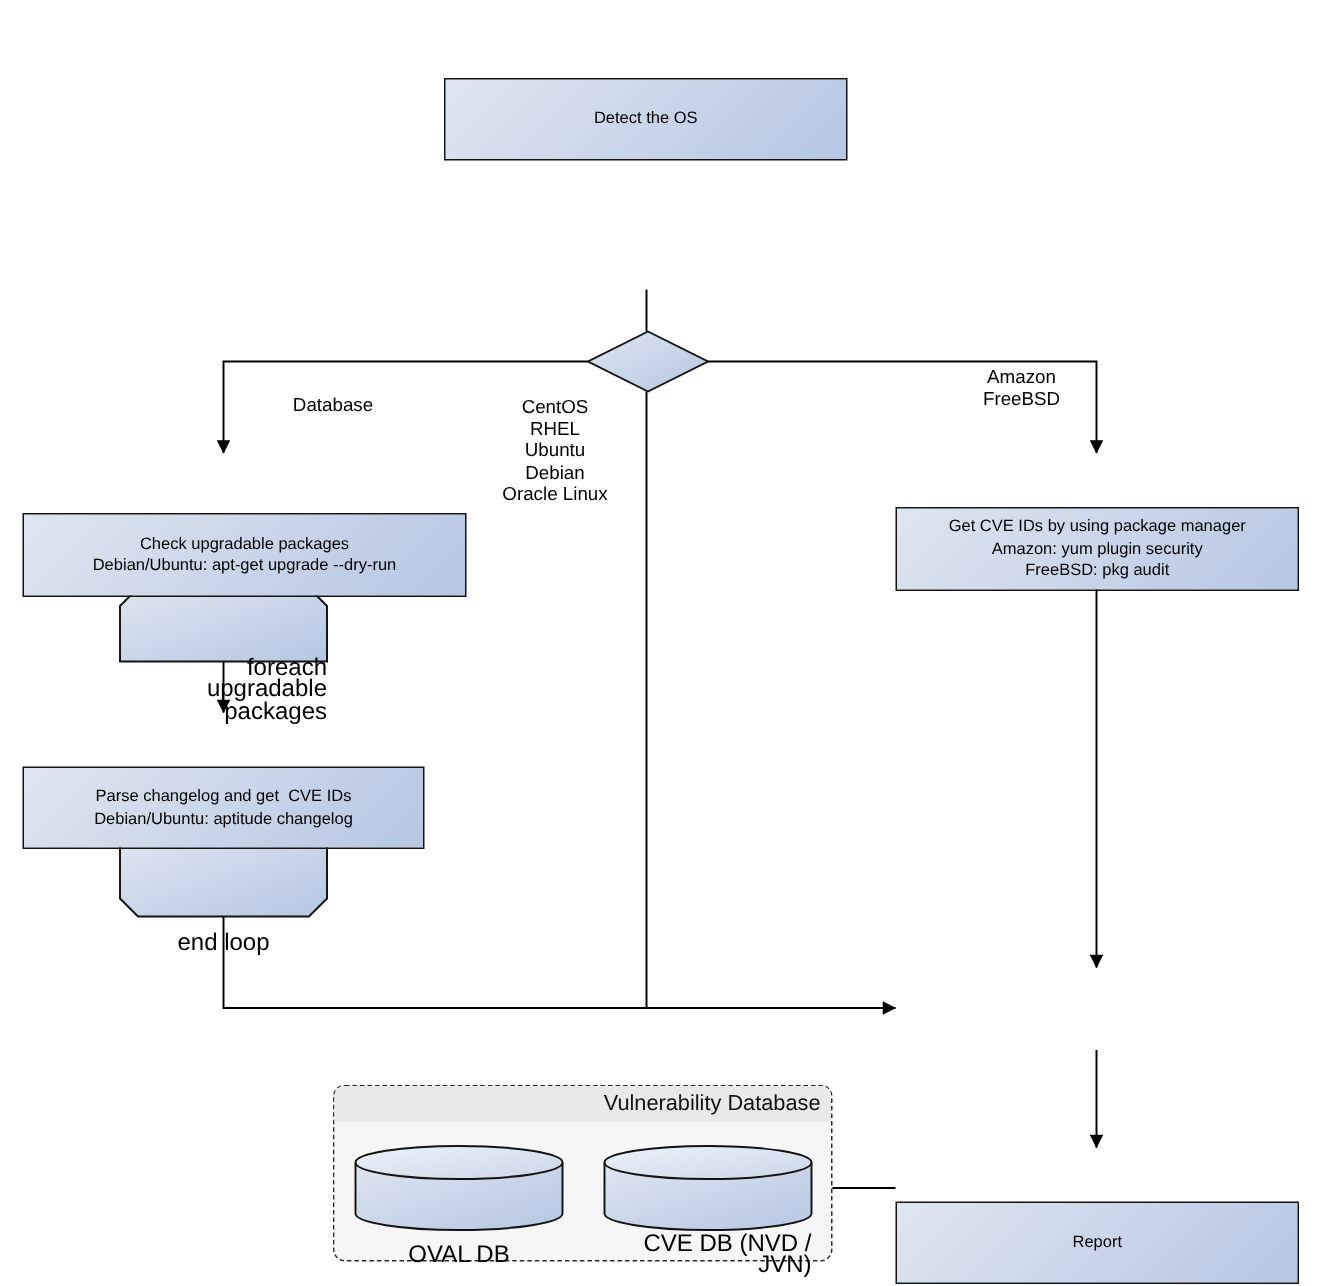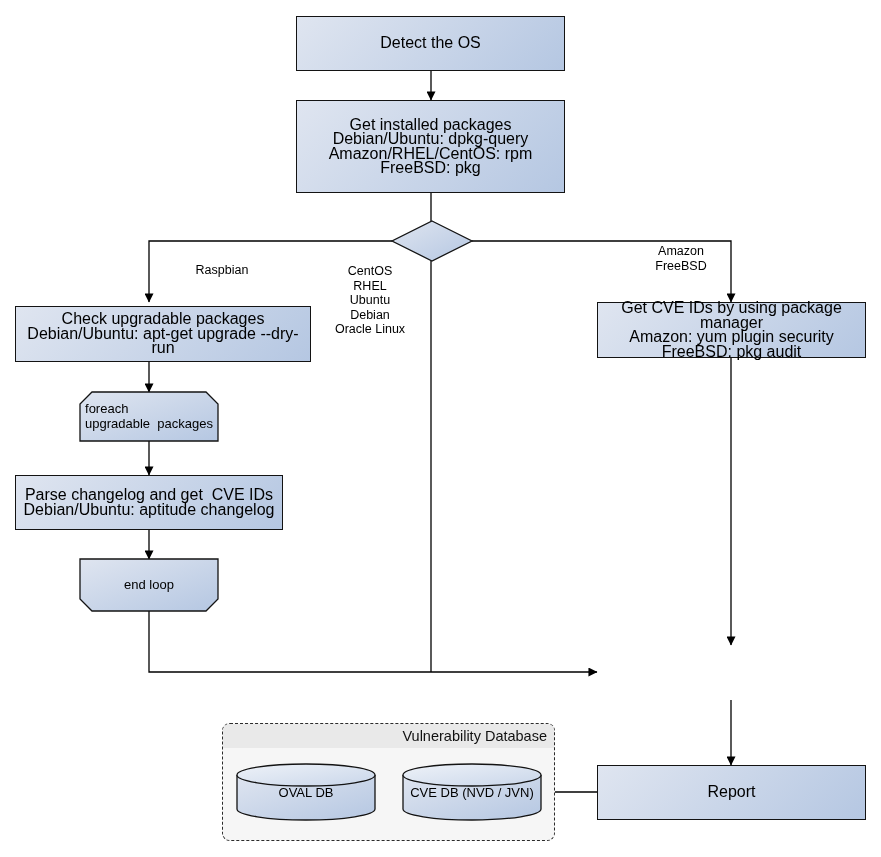--- a/index.html
+++ b/index.html
@@ -6,26 +6,27 @@
   #canvas{
     position:relative;width:881px;height:857px;background:#ffffff;overflow:hidden;
     font-family:"Liberation Sans","DejaVu Sans",sans-serif;color:#000;
   }
   #connector-layer{position:absolute;left:0;top:0;z-index:1;}
   .node{
     position:absolute;z-index:2;box-sizing:border-box;
     border:1px solid #131313;
     background:linear-gradient(135deg,#dfe5f0 0%,#b5c7e2 100%);
     display:flex;align-items:center;justify-content:center;
-    text-align:center;font-size:16px;line-height:14.5px;white-space:pre-wrap;
+    text-align:center;font-size:11px;line-height:14.5px;white-space:pre-wrap;margin-top:36px;
   }
   .shape-label{
     position:absolute;z-index:3;display:flex;align-items:center;justify-content:center;
-    text-align:left;font-size:13px;line-height:14.5px;white-space:pre-wrap;
+    text-align:right;font-size:16px;line-height:14.5px;white-space:pre-wrap;
     pointer-events:none;
+    margin-top:44px;
   }
   .edge-label{
     position:absolute;z-index:2;text-align:center;
     font-size:12.5px;line-height:14.5px;white-space:pre-wrap;
   }
   #db-group{
     position:absolute;z-index:0;box-sizing:border-box;
     left:222px;top:723px;width:333px;height:118px;
     border:1.5px dashed #2b2b2b;border-radius:8px;background:#f6f6f6;
   }
@@ -85,24 +86,20 @@
       <ellipse cx="472" cy="775" rx="69" ry="11" fill="url(#gradCylTop)" stroke="#131313" stroke-width="1.3"></ellipse>
     </g>
   </svg>
 
   <div id="db-group">
     <div id="db-title-strip">Vulnerability Database</div>
   </div>
 
   <div class="node" style="left:296px;top:16px;width:269px;height:55px;">Detect the OS</div>
 
-  <div class="node" style="left:296px;top:100px;width:269px;height:93px;">Get installed packages
-Debian/Ubuntu: dpkg-query
-Amazon/RHEL/CentOS: rpm
-FreeBSD: pkg</div>
 
   <div class="node" style="left:15px;top:306px;width:296px;height:56px;">Check upgradable packages
 Debian/Ubuntu: apt-get upgrade --dry-run</div>
 
   <div class="node" style="left:15px;top:475px;width:268px;height:55px;">Parse changelog and get  CVE IDs
 Debian/Ubuntu: aptitude changelog</div>
 
   <div class="node" style="left:597px;top:302px;width:269px;height:56px;">Get CVE IDs by using package manager
 Amazon: yum plugin security
 FreeBSD: pkg audit</div>
@@ -112,21 +109,21 @@
 
   <div class="shape-label" style="left:80px;top:392px;width:138px;height:49px;">foreach
 upgradable  packages</div>
 
   <div class="shape-label" style="left:80px;top:559px;width:138px;height:52px;border-radius:15px;">end loop</div>
 
   <div class="shape-label" style="left:237px;top:776px;width:138px;height:34px;">OVAL DB</div>
 
   <div class="shape-label" style="left:403px;top:776px;width:138px;height:34px;">CVE DB (NVD / JVN)</div>
 
-  <div class="edge-label" style="left:170px;top:263px;width:104px;">Raspbian</div>
+  <div class="edge-label" style="left:170px;top:263px;width:104px;">Database</div>
 
   <div class="edge-label" style="left:316px;top:264px;width:108px;text-align:center;">CentOS
 RHEL
 Ubuntu
 Debian
 Oracle Linux</div>
 
   <div class="edge-label" style="left:631px;top:244px;width:100px;">Amazon
 FreeBSD</div>
 

